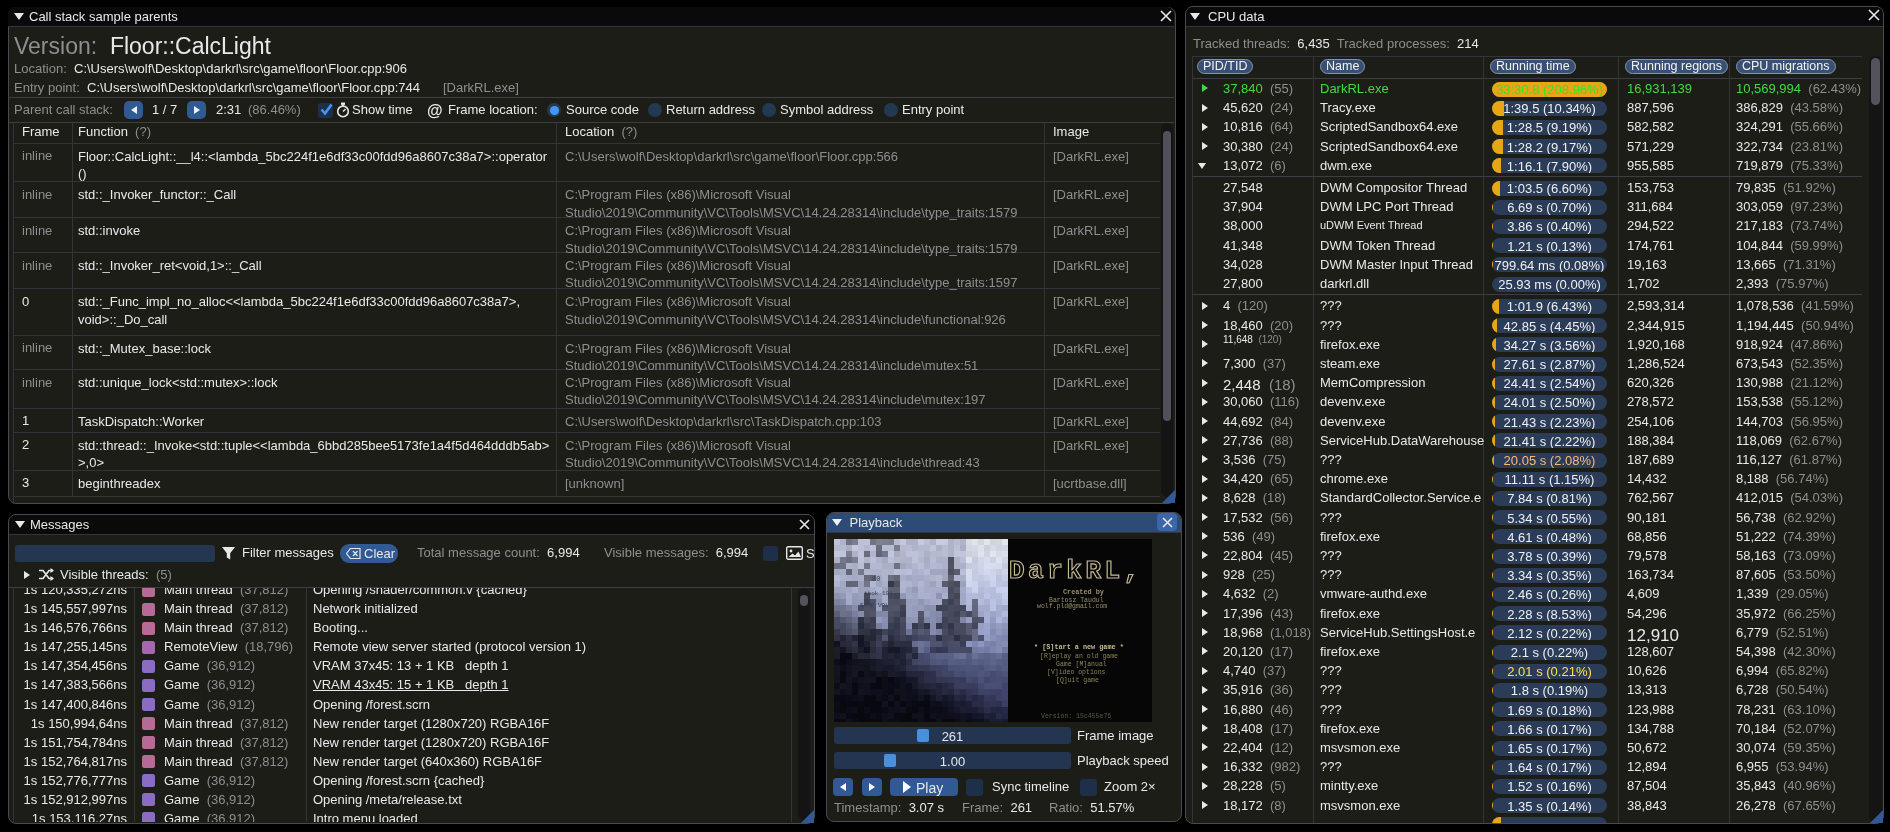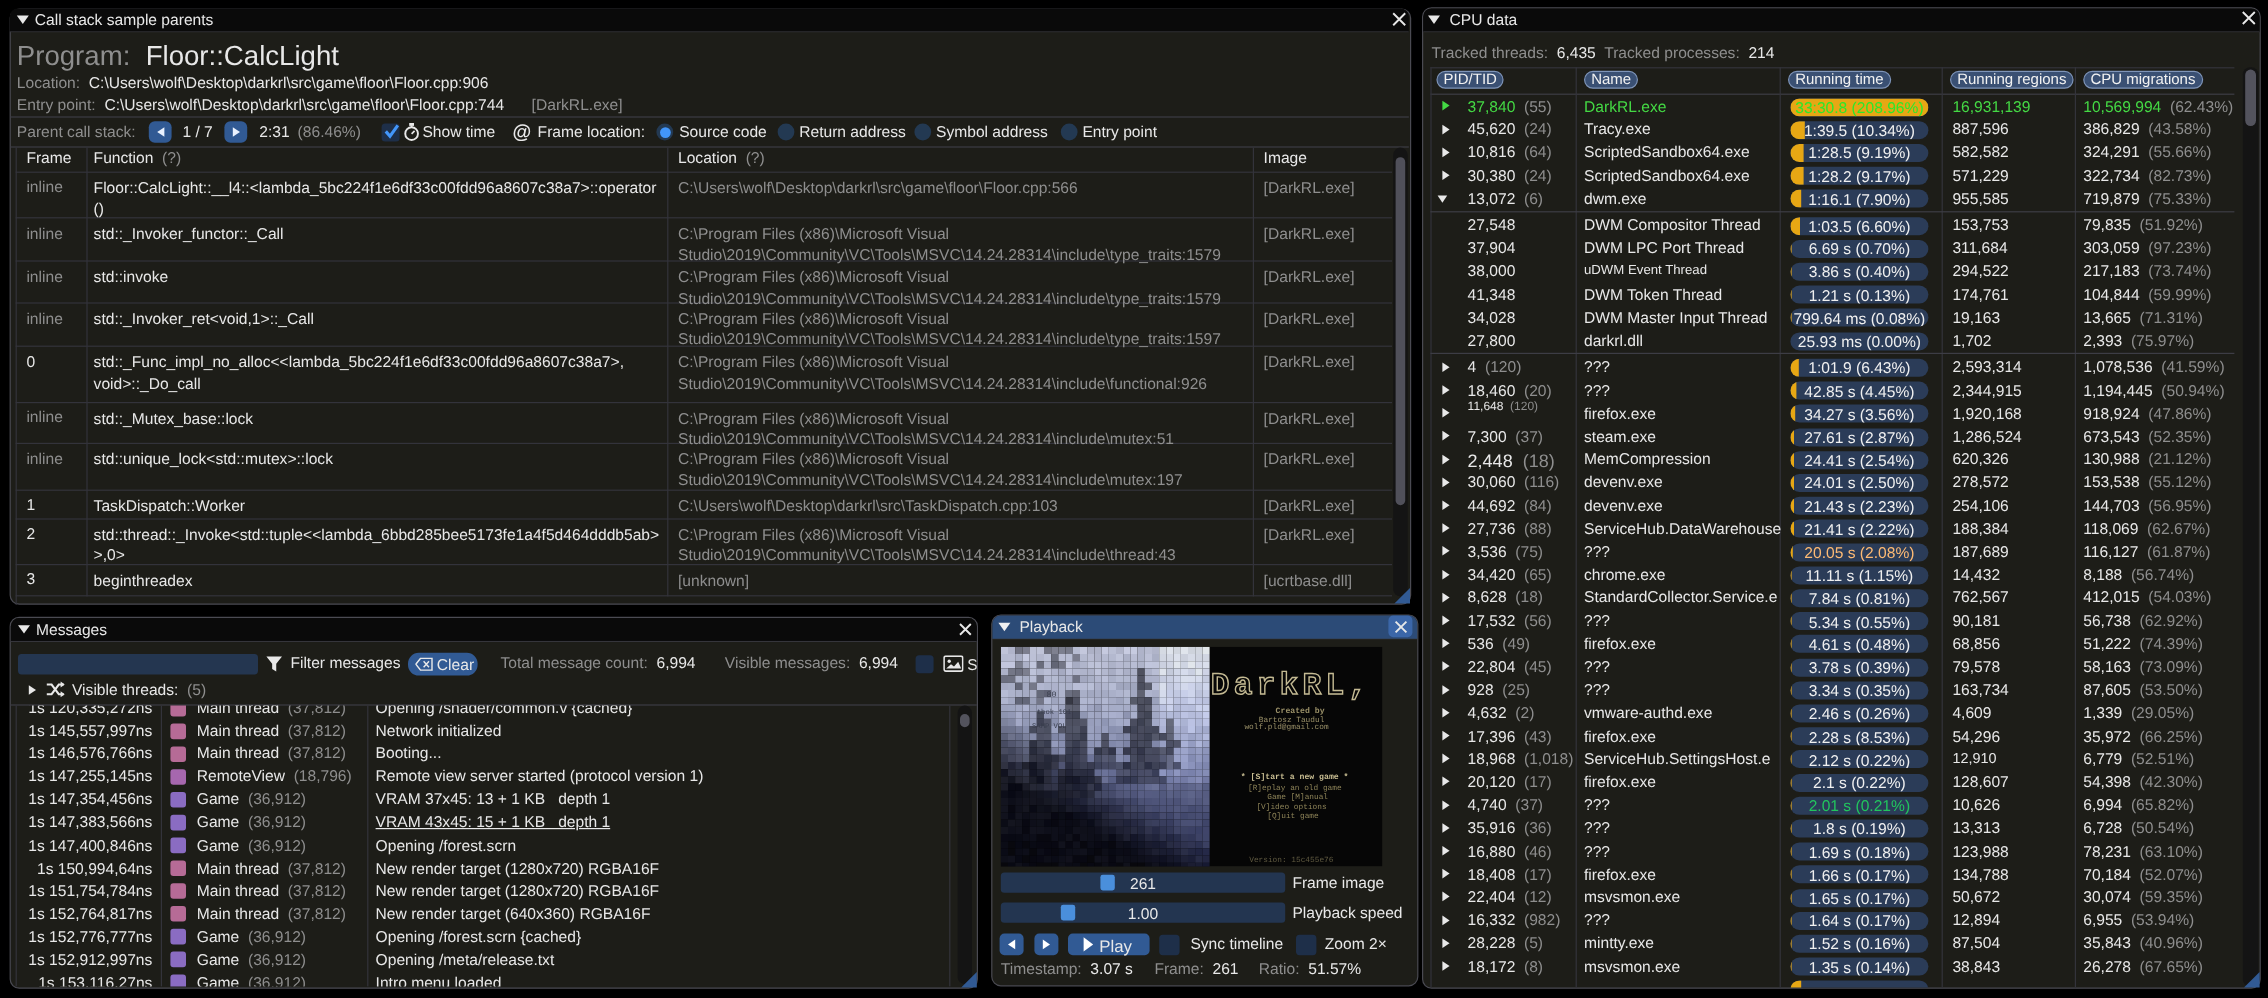--- a/index.html
+++ b/index.html
@@ -21,21 +21,21 @@
 .sq{position:absolute;width:13px;height:13px;border-radius:2.5px}
 .grip{position:absolute;width:0;height:0;border-bottom:13px solid #315a94;border-left:13px solid transparent}
 </style></head><body>
 <div class="win" style="left:8px;top:7px;width:1168px;height:497px"></div>
 <div class="abs ttl" style="left:8px;top:7px;width:1166px"></div>
 <div class="abs" style="left:13.5px;top:13.175px;border-top:7.41px solid #e8e8e8;border-left:5.2250000000000005px solid transparent;border-right:5.2250000000000005px solid transparent"></div>
 <div class="t " style="left:29px;top:8.5px;font-size:13px;">Call stack sample parents</div>
 <svg class="abs" style="left:1160px;top:10.0px" width="12" height="12">
     <path d="M1 1 L11 11 M11 1 L1 11" stroke="#e8e8e8" stroke-width="1.6"></path>
   </svg>
-<div class="t" style="left:14px;top:31.5px;font-size:23px"><span class="g">Program: </span><span class=""> Floor::CalcLight</span></div>
+<div class="t" style="left:14px;top:31.5px;font-size:23px"><span class="g">Version: </span><span class=""> Floor::CalcLight</span></div>
 <div class="t" style="left:14px;top:61.0px;font-size:13px"><span class="g">Location: </span><span class=""> C:\Users\wolf\Desktop\darkrl\src\game\floor\Floor.cpp:906</span></div>
 <div class="t" style="left:14px;top:80.0px;font-size:13px"><span class="g">Entry point: </span><span class=""> C:\Users\wolf\Desktop\darkrl\src\game\floor\Floor.cpp:744</span></div>
 <div class="t g" style="left:443px;top:80.0px;font-size:13px;">[DarkRL.exe]</div>
 <div class="abs" style="left:9px;top:96.5px;width:1165px;height:1px;background:#3d3d45"></div>
 <div class="t g" style="left:14px;top:102.0px;font-size:13px;">Parent call stack:</div>
 <div class="btn" style="left:124px;top:101px;width:19px;height:18px;border-radius:5px"></div>
 <div class="abs" style="left:131px;top:105.6px;border-right:6.24px solid #eaf2ff;border-top:4.4px solid transparent;border-bottom:4.4px solid transparent"></div>
 <div class="t " style="left:152px;top:102.0px;font-size:13px;">1 / 7</div>
 <div class="btn" style="left:187px;top:101px;width:19px;height:18px;border-radius:5px"></div>
 <div class="abs" style="left:194px;top:105.6px;border-left:6.24px solid #eaf2ff;border-top:4.4px solid transparent;border-bottom:4.4px solid transparent"></div>
@@ -184,21 +184,21 @@
 <div class="t " style="left:1627px;top:119.4px;font-size:13px;">582,582</div>
 <div class="t" style="left:1736px;top:119.4px;font-size:13px"><span class="">324,291</span><span class="g">  (55.66%)</span></div>
 <div class="abs" style="left:1202px;top:141.92499999999998px;border-left:6.63px solid #e8e8e8;border-top:4.675000000000001px solid transparent;border-bottom:4.675000000000001px solid transparent"></div>
 <div class="t" style="left:1223px;top:138.6px;font-size:13px"><span class="">30,380</span><span class="g">  (24)</span></div>
 <div class="t " style="left:1320px;top:138.6px;font-size:13px;">ScriptedSandbox64.exe</div>
 <div class="bar" style="left:1492px;top:139.1px">
     <div class="fill" style="width:10.5px"></div>
     <div class="btx" style="color:#f0f0f0">1:28.2 (9.17%)</div>
   </div>
 <div class="t " style="left:1627px;top:138.6px;font-size:13px;">571,229</div>
-<div class="t" style="left:1736px;top:138.6px;font-size:13px"><span class="">322,734</span><span class="g">  (82.73%)</span></div>
+<div class="t" style="left:1736px;top:138.6px;font-size:13px"><span class="">322,734</span><span class="g">  (23.81%)</span></div>
 <div class="abs" style="left:1198px;top:162.825px;border-top:6.63px solid #e8e8e8;border-left:4.675000000000001px solid transparent;border-right:4.675000000000001px solid transparent"></div>
 <div class="t" style="left:1223px;top:157.8px;font-size:13px"><span class="">13,072</span><span class="g">  (6)</span></div>
 <div class="t " style="left:1320px;top:157.8px;font-size:13px;">dwm.exe</div>
 <div class="bar" style="left:1492px;top:158.3px">
     <div class="fill" style="width:9.1px"></div>
     <div class="btx" style="color:#f0f0f0">1:16.1 (7.90%)</div>
   </div>
 <div class="t " style="left:1627px;top:157.8px;font-size:13px;">955,585</div>
 <div class="t" style="left:1736px;top:157.8px;font-size:13px"><span class="">719,879</span><span class="g">  (75.33%)</span></div>
 <div class="abs" style="left:1192px;top:176.4px;width:670px;height:1px;background:#3d3d45"></div>
@@ -439,41 +439,41 @@
 <div class="t" style="left:1736px;top:605.6px;font-size:13px"><span class="">35,972</span><span class="g">  (66.25%)</span></div>
     </div>
     <div class="abs" style="left:-1186px;top:-7px">
       <div class="abs" style="left:1202px;top:628.1250000000002px;border-left:6.63px solid #e8e8e8;border-top:4.675000000000001px solid transparent;border-bottom:4.675000000000001px solid transparent"></div>
 <div class="t" style="left:1223px;top:624.8px;font-size:13px"><span class="">18,968</span><span class="g">  (1,018)</span></div>
 <div class="t " style="left:1320px;top:624.8px;font-size:13px;">ServiceHub.SettingsHost.e</div>
 <div class="bar" style="left:1492px;top:625.3px">
         <div class="fill" style="width:0.3px"></div>
         <div class="btx" style="color:#f0f0f0">2.12 s (0.22%)</div>
       </div>
-<div class="t " style="left:1627px;top:624.8px;font-size:12px;text-align:center;">12,910</div>
+<div class="t " style="left:1627px;top:624.8px;font-size:17px;text-align:center;">12,910</div>
 <div class="t" style="left:1736px;top:624.8px;font-size:13px"><span class="">6,779</span><span class="g">  (52.51%)</span></div>
     </div>
     <div class="abs" style="left:-1186px;top:-7px">
       <div class="abs" style="left:1202px;top:647.3250000000003px;border-left:6.63px solid #e8e8e8;border-top:4.675000000000001px solid transparent;border-bottom:4.675000000000001px solid transparent"></div>
 <div class="t" style="left:1223px;top:644.0px;font-size:13px"><span class="">20,120</span><span class="g">  (17)</span></div>
 <div class="t " style="left:1320px;top:644.0px;font-size:13px;">firefox.exe</div>
 <div class="bar" style="left:1492px;top:644.5px">
         <div class="fill" style="width:0.3px"></div>
         <div class="btx" style="color:#f0f0f0">2.1 s (0.22%)</div>
       </div>
 <div class="t " style="left:1627px;top:644.0px;font-size:13px;">128,607</div>
 <div class="t" style="left:1736px;top:644.0px;font-size:13px"><span class="">54,398</span><span class="g">  (42.30%)</span></div>
     </div>
     <div class="abs" style="left:-1186px;top:-7px">
       <div class="abs" style="left:1202px;top:666.5250000000003px;border-left:6.63px solid #e8e8e8;border-top:4.675000000000001px solid transparent;border-bottom:4.675000000000001px solid transparent"></div>
 <div class="t" style="left:1223px;top:663.2px;font-size:13px"><span class="">4,740</span><span class="g">  (37)</span></div>
 <div class="t " style="left:1320px;top:663.2px;font-size:13px;">???</div>
 <div class="bar" style="left:1492px;top:663.7px">
         <div class="fill" style="width:0.2px"></div>
-        <div class="btx" style="color:#22c55e">2.01 s (0.21%)</div>
+        <div class="btx" style="color:#fde047">2.01 s (0.21%)</div>
       </div>
 <div class="t " style="left:1627px;top:663.2px;font-size:13px;">10,626</div>
 <div class="t" style="left:1736px;top:663.2px;font-size:13px"><span class="">6,994</span><span class="g">  (65.82%)</span></div>
     </div>
     <div class="abs" style="left:-1186px;top:-7px">
       <div class="abs" style="left:1202px;top:685.7250000000004px;border-left:6.63px solid #e8e8e8;border-top:4.675000000000001px solid transparent;border-bottom:4.675000000000001px solid transparent"></div>
 <div class="t" style="left:1223px;top:682.4px;font-size:13px"><span class="">35,916</span><span class="g">  (36)</span></div>
 <div class="t " style="left:1320px;top:682.4px;font-size:13px;">???</div>
 <div class="bar" style="left:1492px;top:682.9px">
         <div class="fill" style="width:0.2px"></div>

